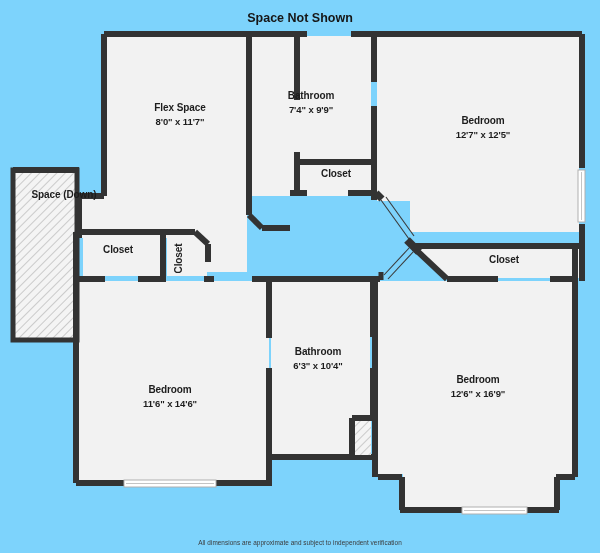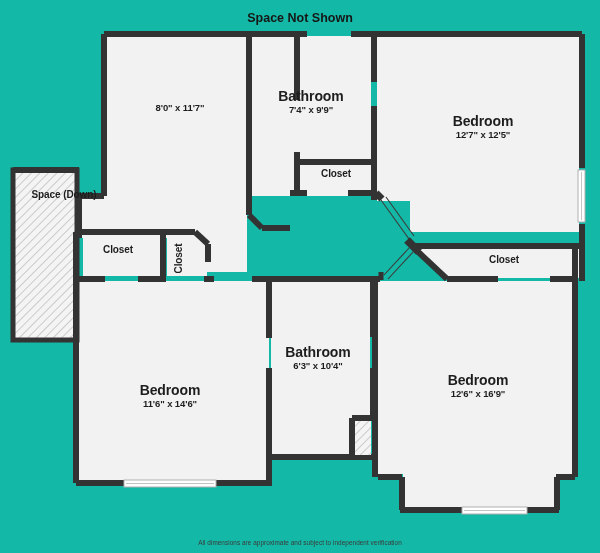--- a/index.html
+++ b/index.html
@@ -8,41 +8,41 @@
     background: #ffffff;
     width: 600px;
     height: 553px;
     overflow: hidden;
     font-family: "Liberation Sans", sans-serif;
   }
   #plan-root {
     position: relative;
     width: 600px;
     height: 553px;
-    background: #14b8a6;
+    background: #7dd3fc;
   }
   #floorplan-svg {
     position: absolute;
     left: 0;
     top: 0;
     width: 600px;
     height: 553px;
   }
   .lbl {
     position: absolute;
     text-align: center;
     color: #1d1d1d;
     font-weight: bold;
     letter-spacing: -0.1px;
     white-space: nowrap;
     pointer-events: none;
   }
   .lbl .nm {
     display: block;
-    font-size: 14px;
+    font-size: 10px;
     line-height: 14px;
   }
   .lbl .dm {
     display: block;
     font-size: 9.5px;
     line-height: 13px;
     font-weight: bold;
   }
   .lbl.small .nm { font-size: 10px; line-height: 13px; }
   .title-lbl {
@@ -202,20 +202,21 @@
       <path d="M386,197 L414,236"></path>
       <path d="M384,275 L410,247"></path>
       <path d="M388,279 L414,251"></path>
     </g>
     <g stroke="#333333" stroke-width="5">
       <path d="M381,272 L381,280"></path>
     </g>
   </svg>
 
   <div class="lbl" style="left:130px; top:101px; width:100px;">
+    <span class="nm">Flex Space</span>
     <span class="dm">8'0" x 11'7"</span>
   </div>
 
   <div class="lbl" style="left:261px; top:89px; width:100px;">
     <span class="nm">Bathroom</span>
     <span class="dm">7'4" x 9'9"</span>
   </div>
 
   <div class="lbl" style="left:433px; top:114px; width:100px;">
     <span class="nm">Bedroom</span>

